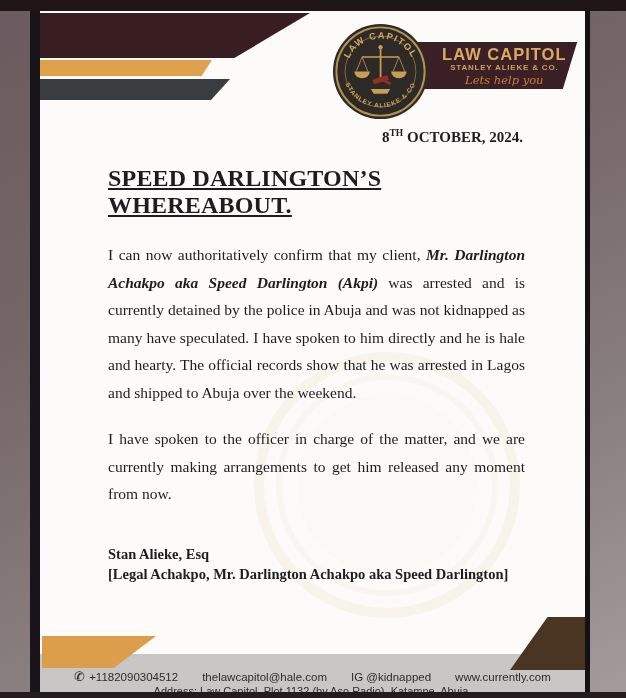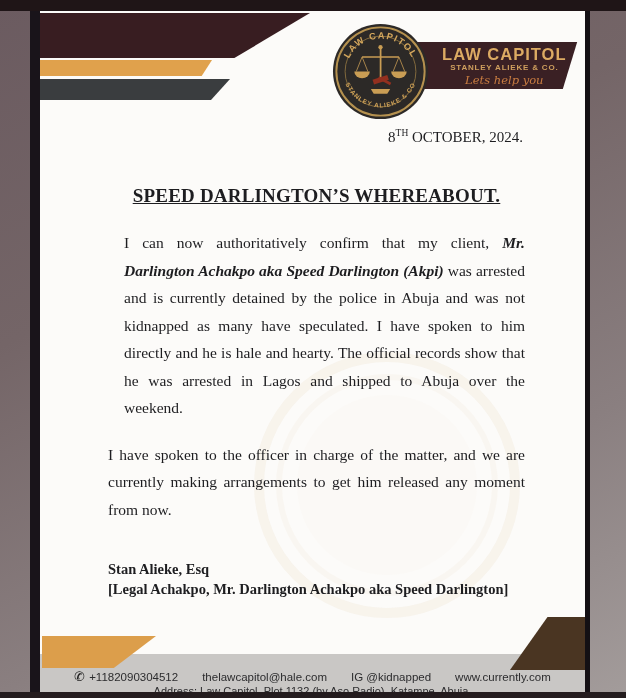--- a/index.html
+++ b/index.html
@@ -36,26 +36,26 @@
   .banner-tag{font-family:"DejaVu Serif",serif;font-style:italic;font-size:11.5px;
     color:#c97c41;line-height:14px;white-space:nowrap;}
 
   .seal{position:absolute;left:292px;top:13px;width:97px;height:97px;z-index:4;}
 
   
   .watermark{position:absolute;left:212px;top:340px;z-index:0;opacity:.55;}
 
   
   .content{position:absolute;left:68px;right:60px;top:118px;z-index:5;color:#1d1d20;}
-  .date-line{text-align:right;font-weight:normal;font-size:15px;padding-right:2px;}
+  .date-line{text-align:right;font-weight:bold;font-size:15px;padding-right:2px;}
   .date-line sup{font-size:9.5px;}
-  .doc-title{text-align:center;font-weight:bold;font-size:19px;letter-spacing:.2px;
-    text-decoration:underline;margin-top:39px;}
+  .doc-title{text-align:left;font-weight:bold;font-size:24px;letter-spacing:.2px;
+    text-decoration:underline;margin-top:19px;}
   .para{ text-align:justify;font-size:15.5px;line-height:27.5px;margin:0;}
-  .para.first{margin-top:22px;margin-left:16px;}
+  .para.first{margin-top:22px;}
   .para.second{margin-top:19px;}
   .bold-italic{font-weight:bold;font-style:italic;}
   .signature{margin-top:36px;font-weight:bold;font-size:14.5px;line-height:20px;}
 
   
   .footer-band{position:absolute;left:0;right:0;top:644px;height:44px;background:#c9c7c5;z-index:1;}
   .footer-line1{display:flex;justify-content:center;align-items:center;gap:24px;margin-top:15px;
     font-family:"Liberation Sans",sans-serif;font-size:11.5px;color:#2c2c2e;white-space:nowrap;}
   .footer-line1 .phone-wrap{display:flex;align-items:center;gap:4px;}
   .phone-glyph{font-family:"DejaVu Sans",sans-serif;font-size:13px;color:#1f1f1f;}

